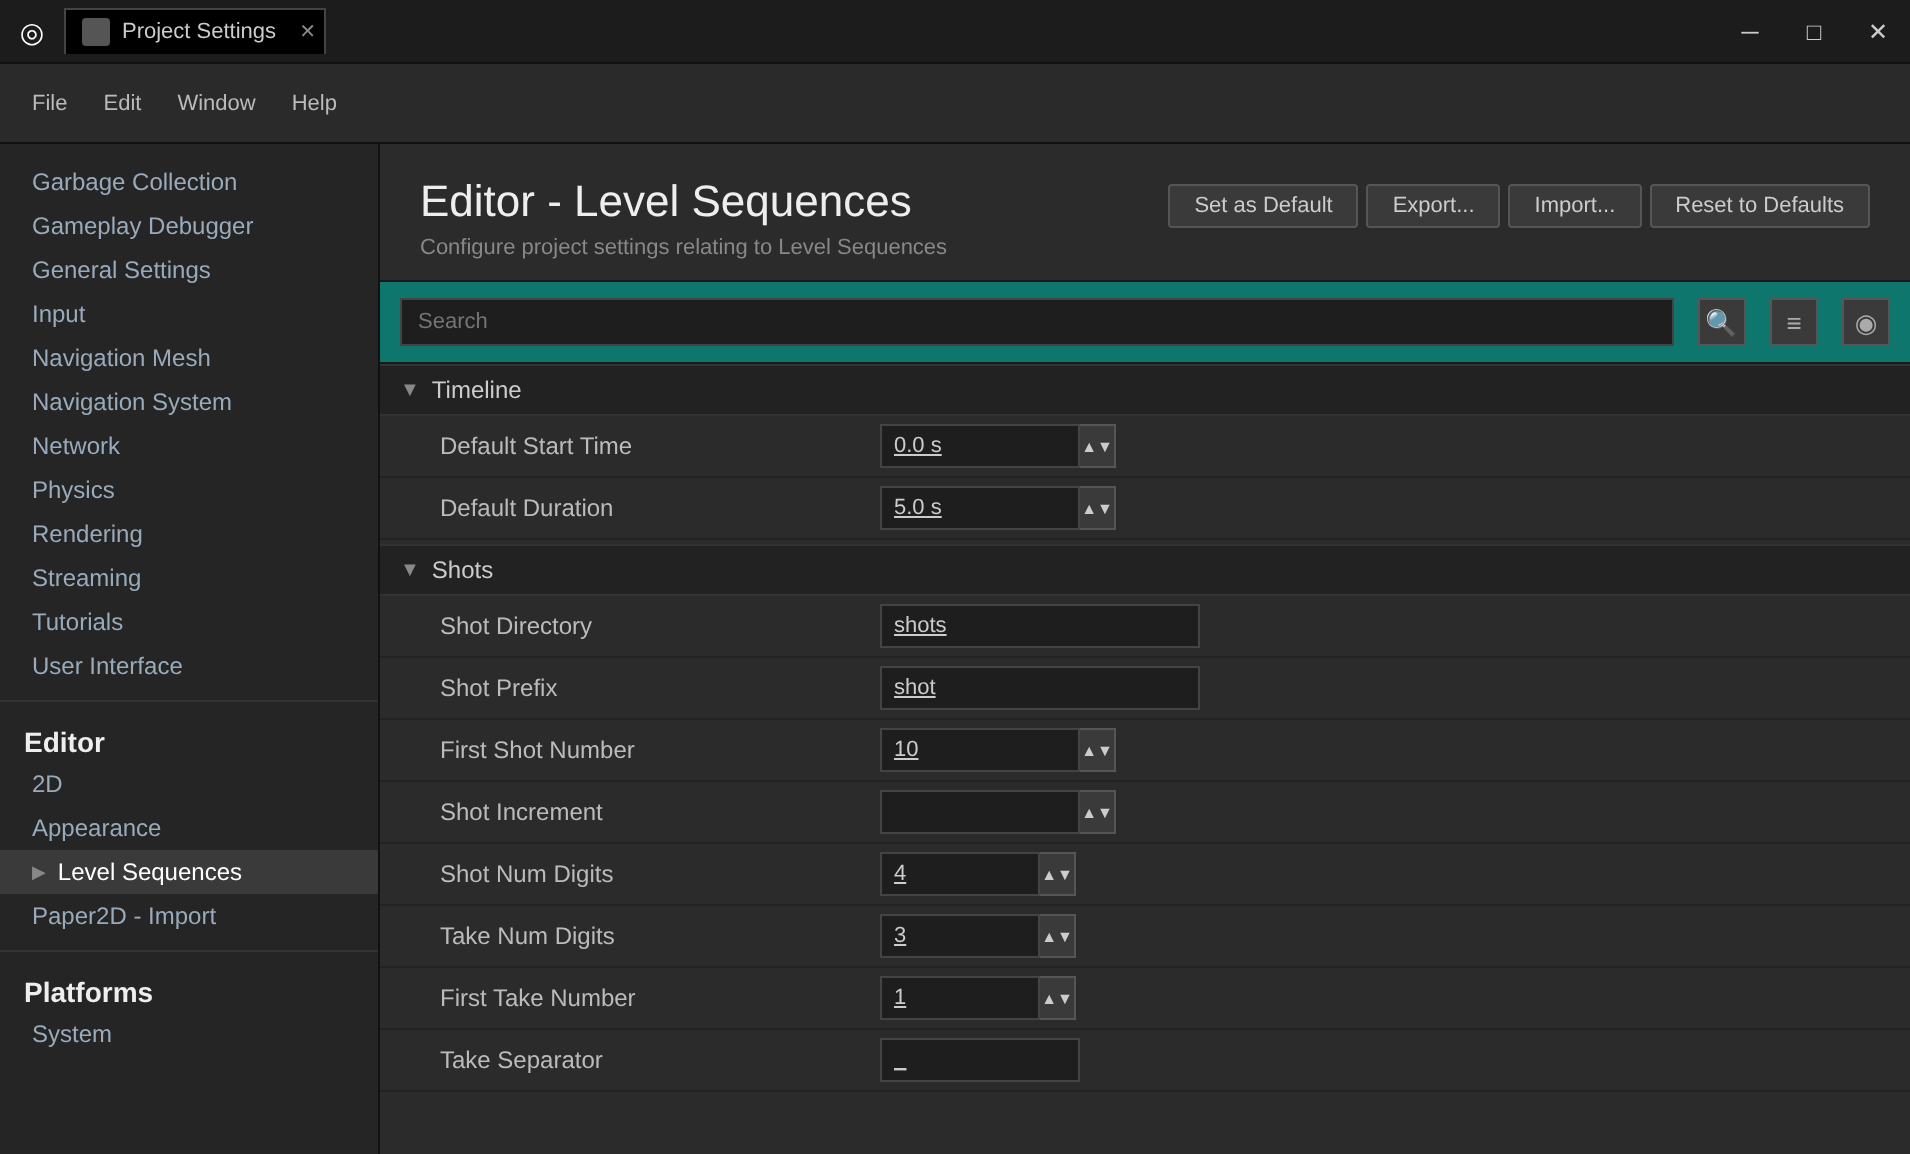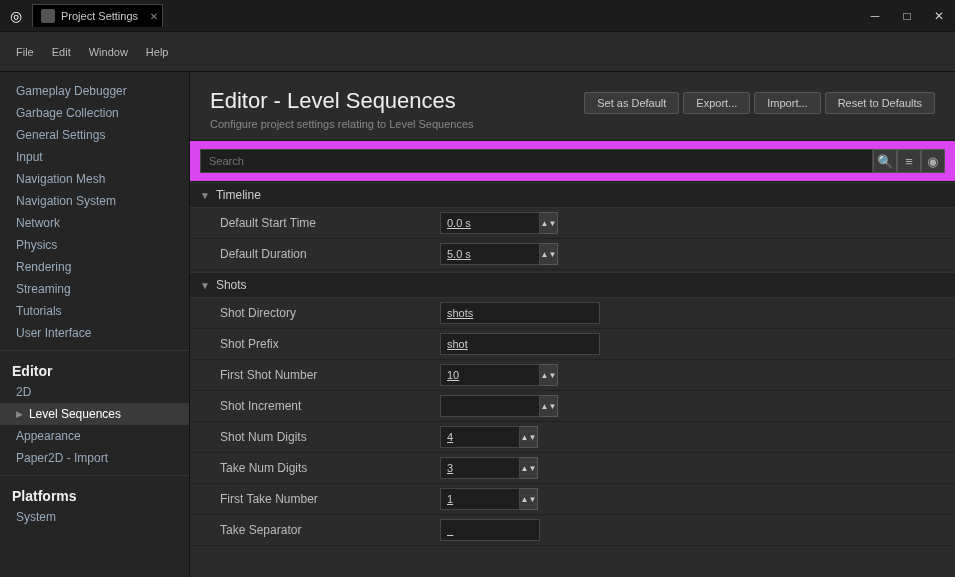--- a/index.html
+++ b/index.html
@@ -193,24 +193,24 @@
       color: #ccc;
       padding: 4px 12px;
       font-size: 11px;
       cursor: pointer;
       border-radius: 2px;
     }
 
     
     .search-bar {
       padding: 8px 10px;
-      background: #d946ef;
-      display: flex;
-      align-items: center;
-      gap: 0;
+      background: #0f766e;
+      display: flex;
+      align-items: center;
+      gap: 12px;
       border-bottom: 1px solid #1a1a1a;
     }
     .search-input {
       flex: 1;
       background: #1e1e1e;
       border: 1px solid #444;
       color: #ccc;
       padding: 4px 8px;
       font-size: 11px;
       outline: none;
@@ -345,39 +345,39 @@
   <span class="menu-item">File</span>
   <span class="menu-item">Edit</span>
   <span class="menu-item">Window</span>
   <span class="menu-item">Help</span>
 </div>
 
 <div class="main-layout">
 
   <div class="sidebar">
 
+    <div class="sidebar-item">Garbage Collection</div>
     <div class="sidebar-item">Gameplay Debugger</div>
-    <div class="sidebar-item">Garbage Collection</div>
     <div class="sidebar-item">General Settings</div>
     <div class="sidebar-item">Input</div>
     <div class="sidebar-item">Navigation Mesh</div>
     <div class="sidebar-item">Navigation System</div>
     <div class="sidebar-item">Network</div>
     <div class="sidebar-item">Physics</div>
     <div class="sidebar-item">Rendering</div>
     <div class="sidebar-item">Streaming</div>
     <div class="sidebar-item">Tutorials</div>
     <div class="sidebar-item">User Interface</div>
 
     <div class="sidebar-divider"></div>
 
     <div class="sidebar-section-header">Editor</div>
     <div class="sidebar-item">2D</div>
+    <div class="sidebar-item">Appearance</div>
     <div class="sidebar-item active has-arrow">Level Sequences</div>
-    <div class="sidebar-item">Appearance</div>
     <div class="sidebar-item">Paper2D - Import</div>
 
     <div class="sidebar-divider"></div>
 
     <div class="sidebar-section-header">Platforms</div>
     <div class="sidebar-item">System</div>
   </div>
 
   <div class="content">
 

